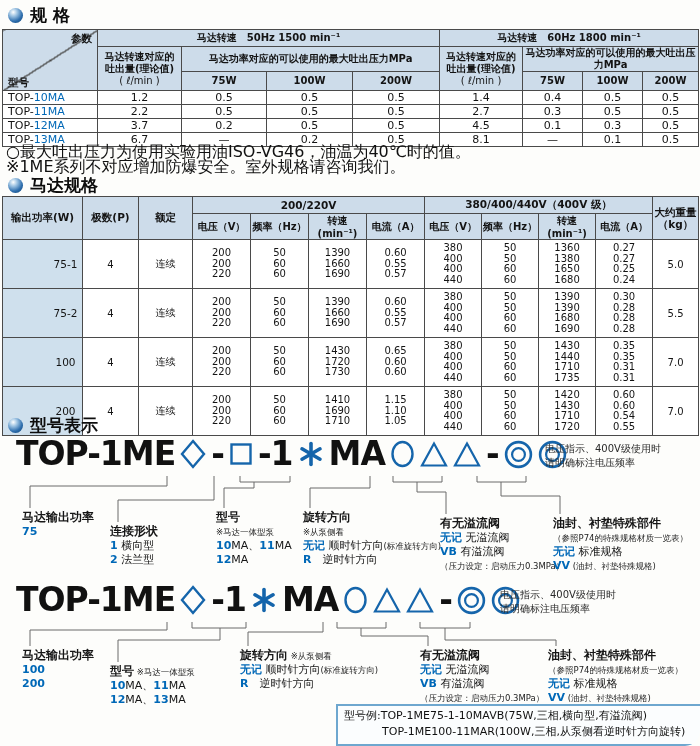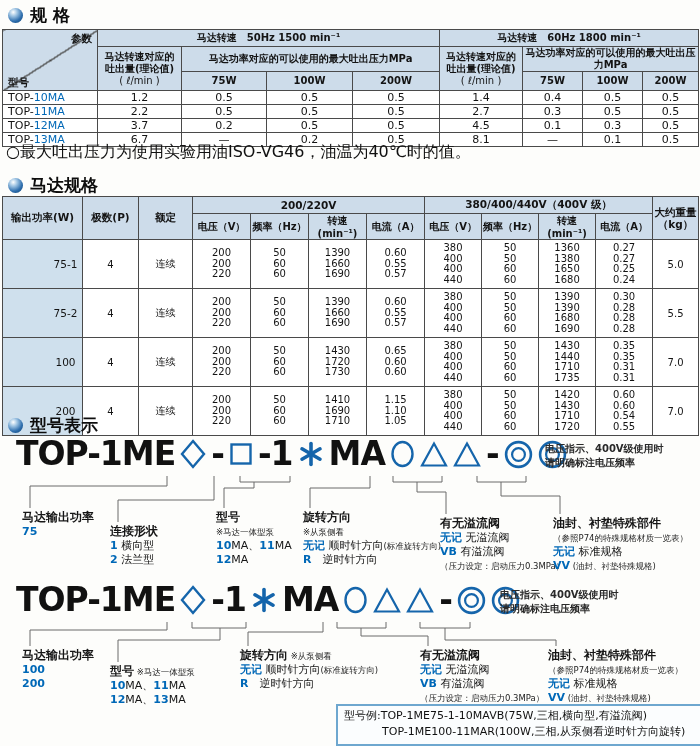--- a/index.html
+++ b/index.html
@@ -1,21 +1,21 @@
 <!DOCTYPE html>
 <html><head>
 <meta charset="utf-8">
 <style>
   html,body{margin:0;padding:0;}
   body{
     width:700px;height:746px;background:#fdfdfb;color:#141414;
     font-family:"DejaVu Sans","Liberation Sans",sans-serif;
     -webkit-font-smoothing:antialiased;
   }
-  .page{position:relative;width:700px;height:746px;overflow:hidden;}
+  .page{position:relative;width:700px;height:746px;overflow:hidden;border-radius:15px;}
 
   
   .sec-title{position:absolute;display:flex;align-items:center;gap:7px;font-weight:bold;font-size:17px;color:#0d0d0d;}
   .sphere{width:15px;height:15px;border-radius:50%;
     background:radial-gradient(circle at 35% 28%, #ffffff 0%, #9cc2e2 28%, #2f6fae 62%, #0b3c6e 100%);
     flex:0 0 auto;}
   .features{font-size:11.5px;font-weight:bold;margin-left:22px;letter-spacing:0;}
 
   
   table{border-collapse:collapse;table-layout:fixed;background:#fff;}
@@ -47,21 +47,21 @@
   .motor-table td .ln{height:10.5px;line-height:10.5px;font-size:10px;}
   .motor-table tbody td{padding:3px 0;}
   .motor-table td.rowhead{background:#cfe0ed;font-size:10.5px;padding-left:46px;}
   .wt div{line-height:12px;}
 
   
   .model-sec{position:absolute;left:0;top:412px;width:700px;height:334px;}
   .formula{position:absolute;display:flex;align-items:center;gap:5px;white-space:nowrap;}
   .f-text{font-weight:bold;font-size:33px;letter-spacing:-1px;line-height:36px;color:#111;}
   .f-shape{display:inline-flex;align-items:center;}
-  .f-note{position:absolute;font-size:10px;font-weight:bold;line-height:14px;color:#2a2a2a;}
+  .f-note{position:absolute;font-size:10px;font-weight:normal;line-height:14px;color:#2a2a2a;}
   .conn{position:absolute;left:0;}
   .conn path{stroke:#6b6b6b;stroke-width:1;fill:none;}
 
   .co{position:absolute;font-size:11px;line-height:14px;white-space:nowrap;color:#161616;}
   .co-ln span{vertical-align:baseline;}
   .sg-w{font-weight:bold;font-size:12px;}
   .sg-b{color:#0068b7;}
   .co .sg-b{font-weight:bold;}
   .sg-s{font-size:8.5px;color:#222;}
 
@@ -168,20 +168,21 @@
           <td>8.1</td>
           <td>—</td>
           <td>0.1</td>
           <td>0.5</td>
         </tr>
       </tbody>
   </table>
 
   <div class="notes">
     <div>○最大吐出压力为使用实验用油ISO-VG46，油温为40℃时的值。</div>
+    <div>※1ME系列不对应增加防爆安全。室外规格请咨询我们。</div>
   </div>
 
   <div class="sec-title" style="left:8px;top:174px;justify-content:space-between;">
     <span class="sphere"></span>
     <span>马达规格</span>
   </div>
 
   <table class="motor-table">
     <colgroup>
       <col style="width:80px">

